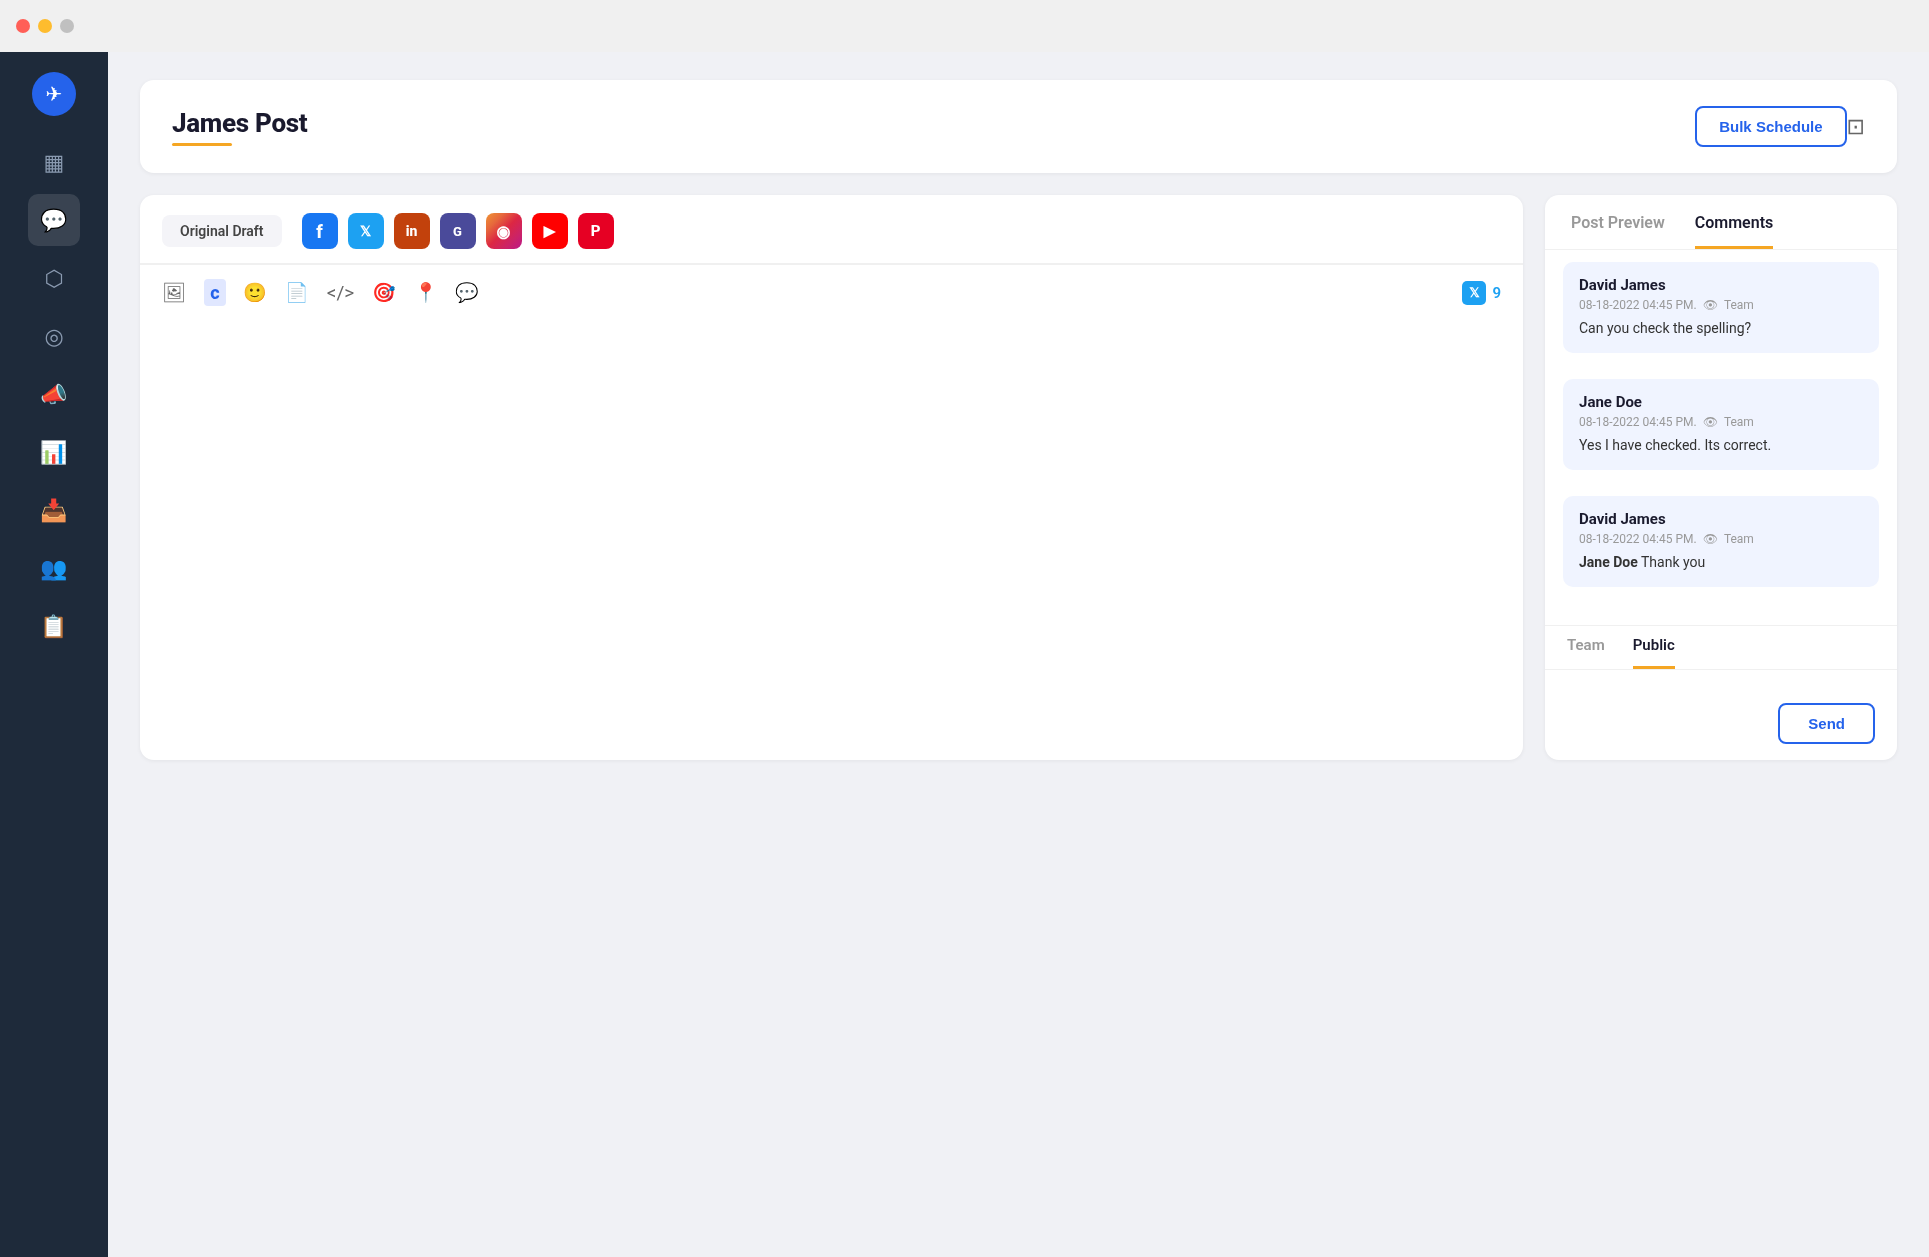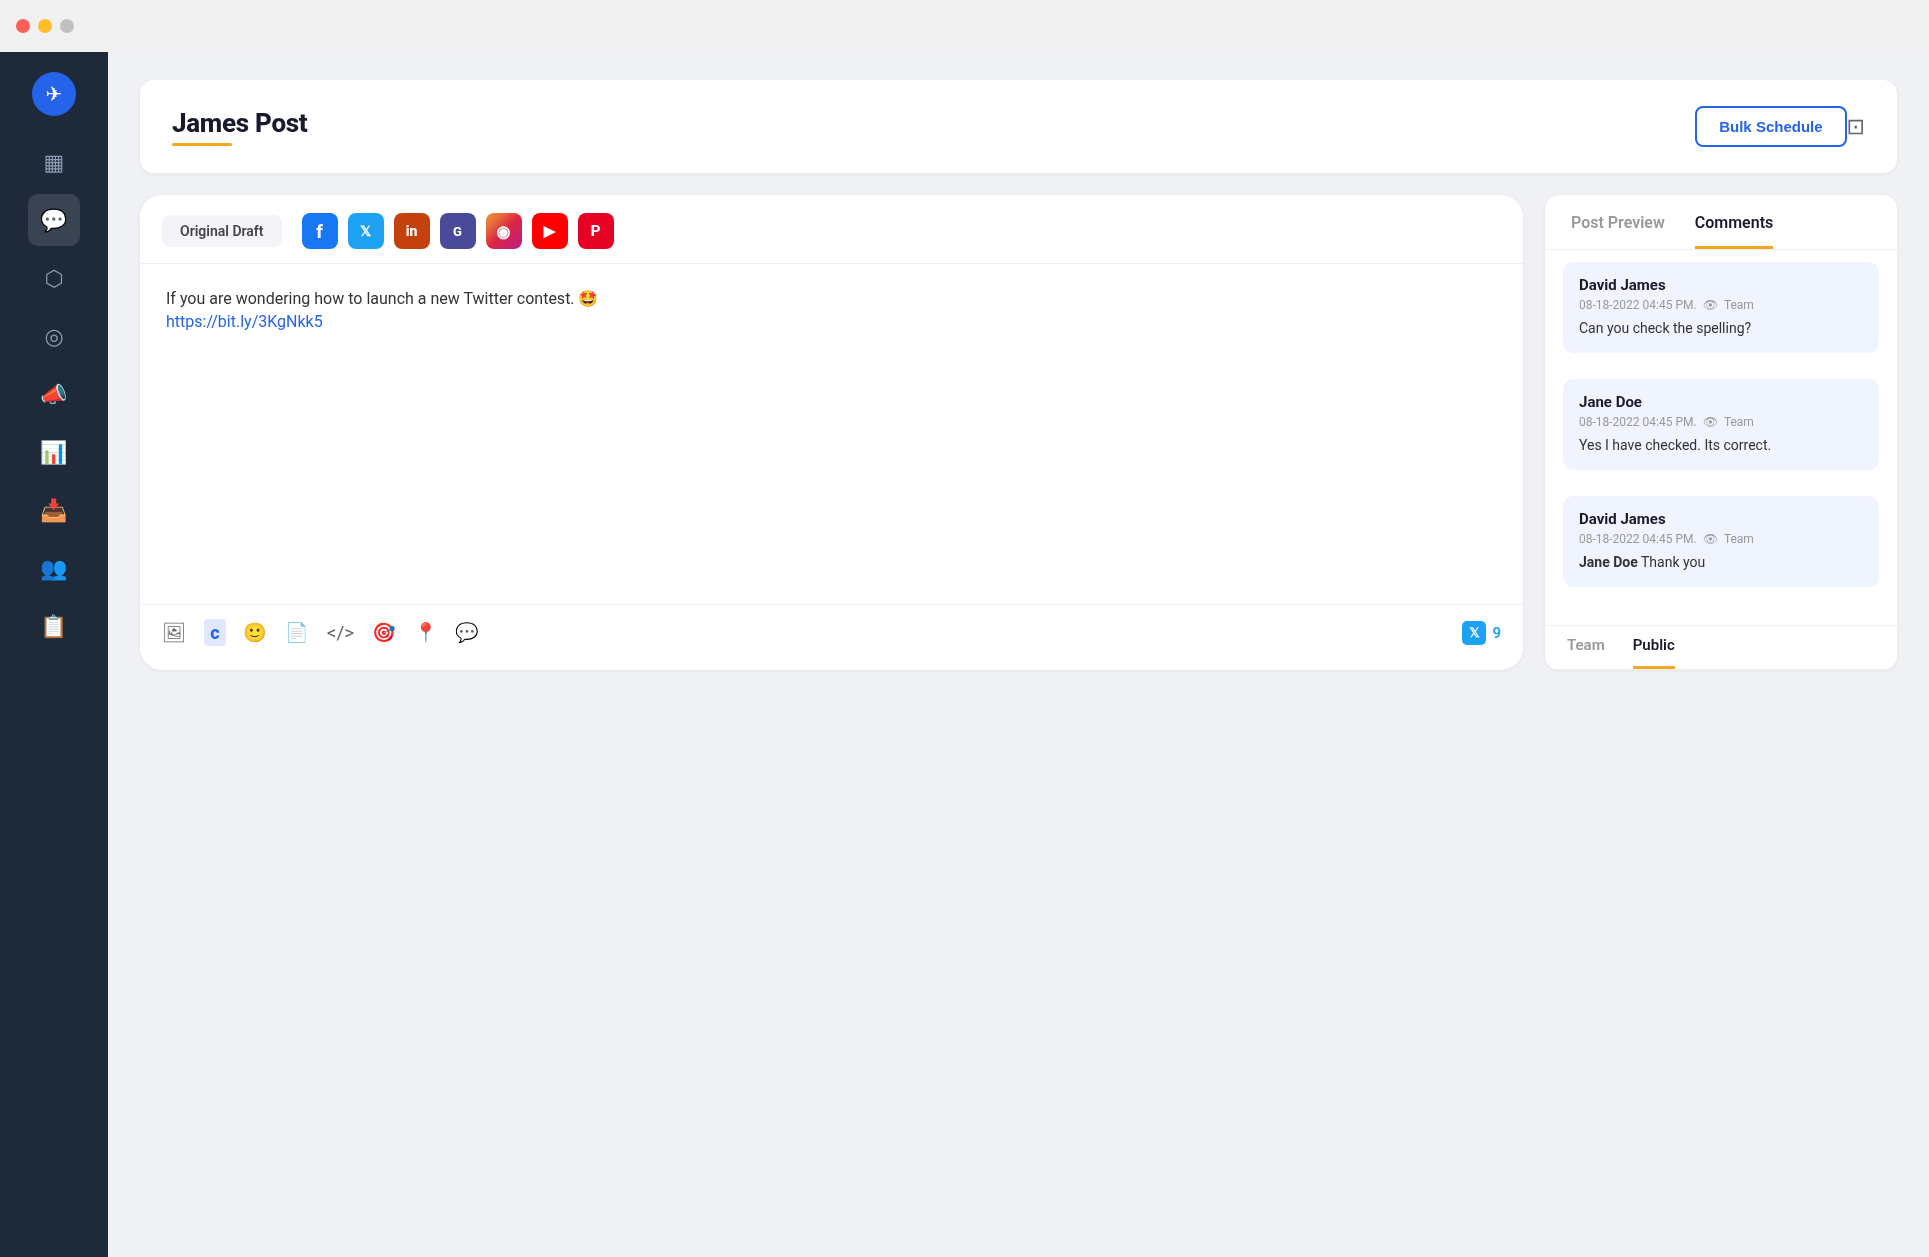--- a/index.html
+++ b/index.html
@@ -140,21 +140,21 @@
     
     .content-columns {
       display: flex;
       gap: 22px;
     }
 
     
     .post-editor {
       flex: 1;
       background: white;
-      border-radius: 22px;
+      border-radius: 14px;
       box-shadow: 0 1px 4px rgba(0,0,0,0.06);
       overflow: hidden;
     }
     .editor-tabs {
       display: flex;
       align-items: center;
       padding: 18px 22px 14px;
       gap: 10px;
       border-bottom: 1px solid #f0f0f0;
     }
@@ -464,26 +464,20 @@
             <div class="social-icon si-facebook">f</div>
             <div class="social-icon si-twitter" style="font-size:14px;font-weight:900;">𝕏</div>
             <div class="social-icon si-linkedin" style="font-size:14px;">in</div>
             <div class="social-icon si-google" style="font-size:13px;">G</div>
             <div class="social-icon si-instagram" style="font-size:16px;">◉</div>
             <div class="social-icon si-youtube" style="font-size:15px;">▶</div>
             <div class="social-icon si-pinterest" style="font-size:15px;">P</div>
           </div>
         </div>
 
-        <div class="editor-body">
-          <div class="editor-text">
-            <span>If you are wondering how to launch a new Twitter contest. 🤩</span>
-          </div>
-          <a class="editor-link">https://bit.ly/3KgNkk5</a>
-        </div>
 
         <div class="editor-toolbar">
           <span class="toolbar-icon">🖼</span>
           <span class="toolbar-icon" style="color:#2563eb;font-weight:800;font-size:18px;background:#e0e7ff;padding:3px 6px;border-radius:4px;">c</span>
           <span class="toolbar-icon">🙂</span>
           <span class="toolbar-icon">📄</span>
           <span class="toolbar-icon">&lt;/&gt;</span>
           <span class="toolbar-icon">🎯</span>
           <span class="toolbar-icon">📍</span>
           <span class="toolbar-icon">💬</span>
@@ -546,18 +540,21 @@
 
         <div class="comment-tabs">
           <div class="comment-tab">
             <span>Team</span>
           </div>
           <div class="comment-tab active">
             <span>Public</span>
           </div>
         </div>
 
+        <div class="comment-input-area">
+          <button class="send-btn">Send</button>
+        </div>
 
       </div>
 
     </div>
   </div>
 </div>
 
 </body></html>

